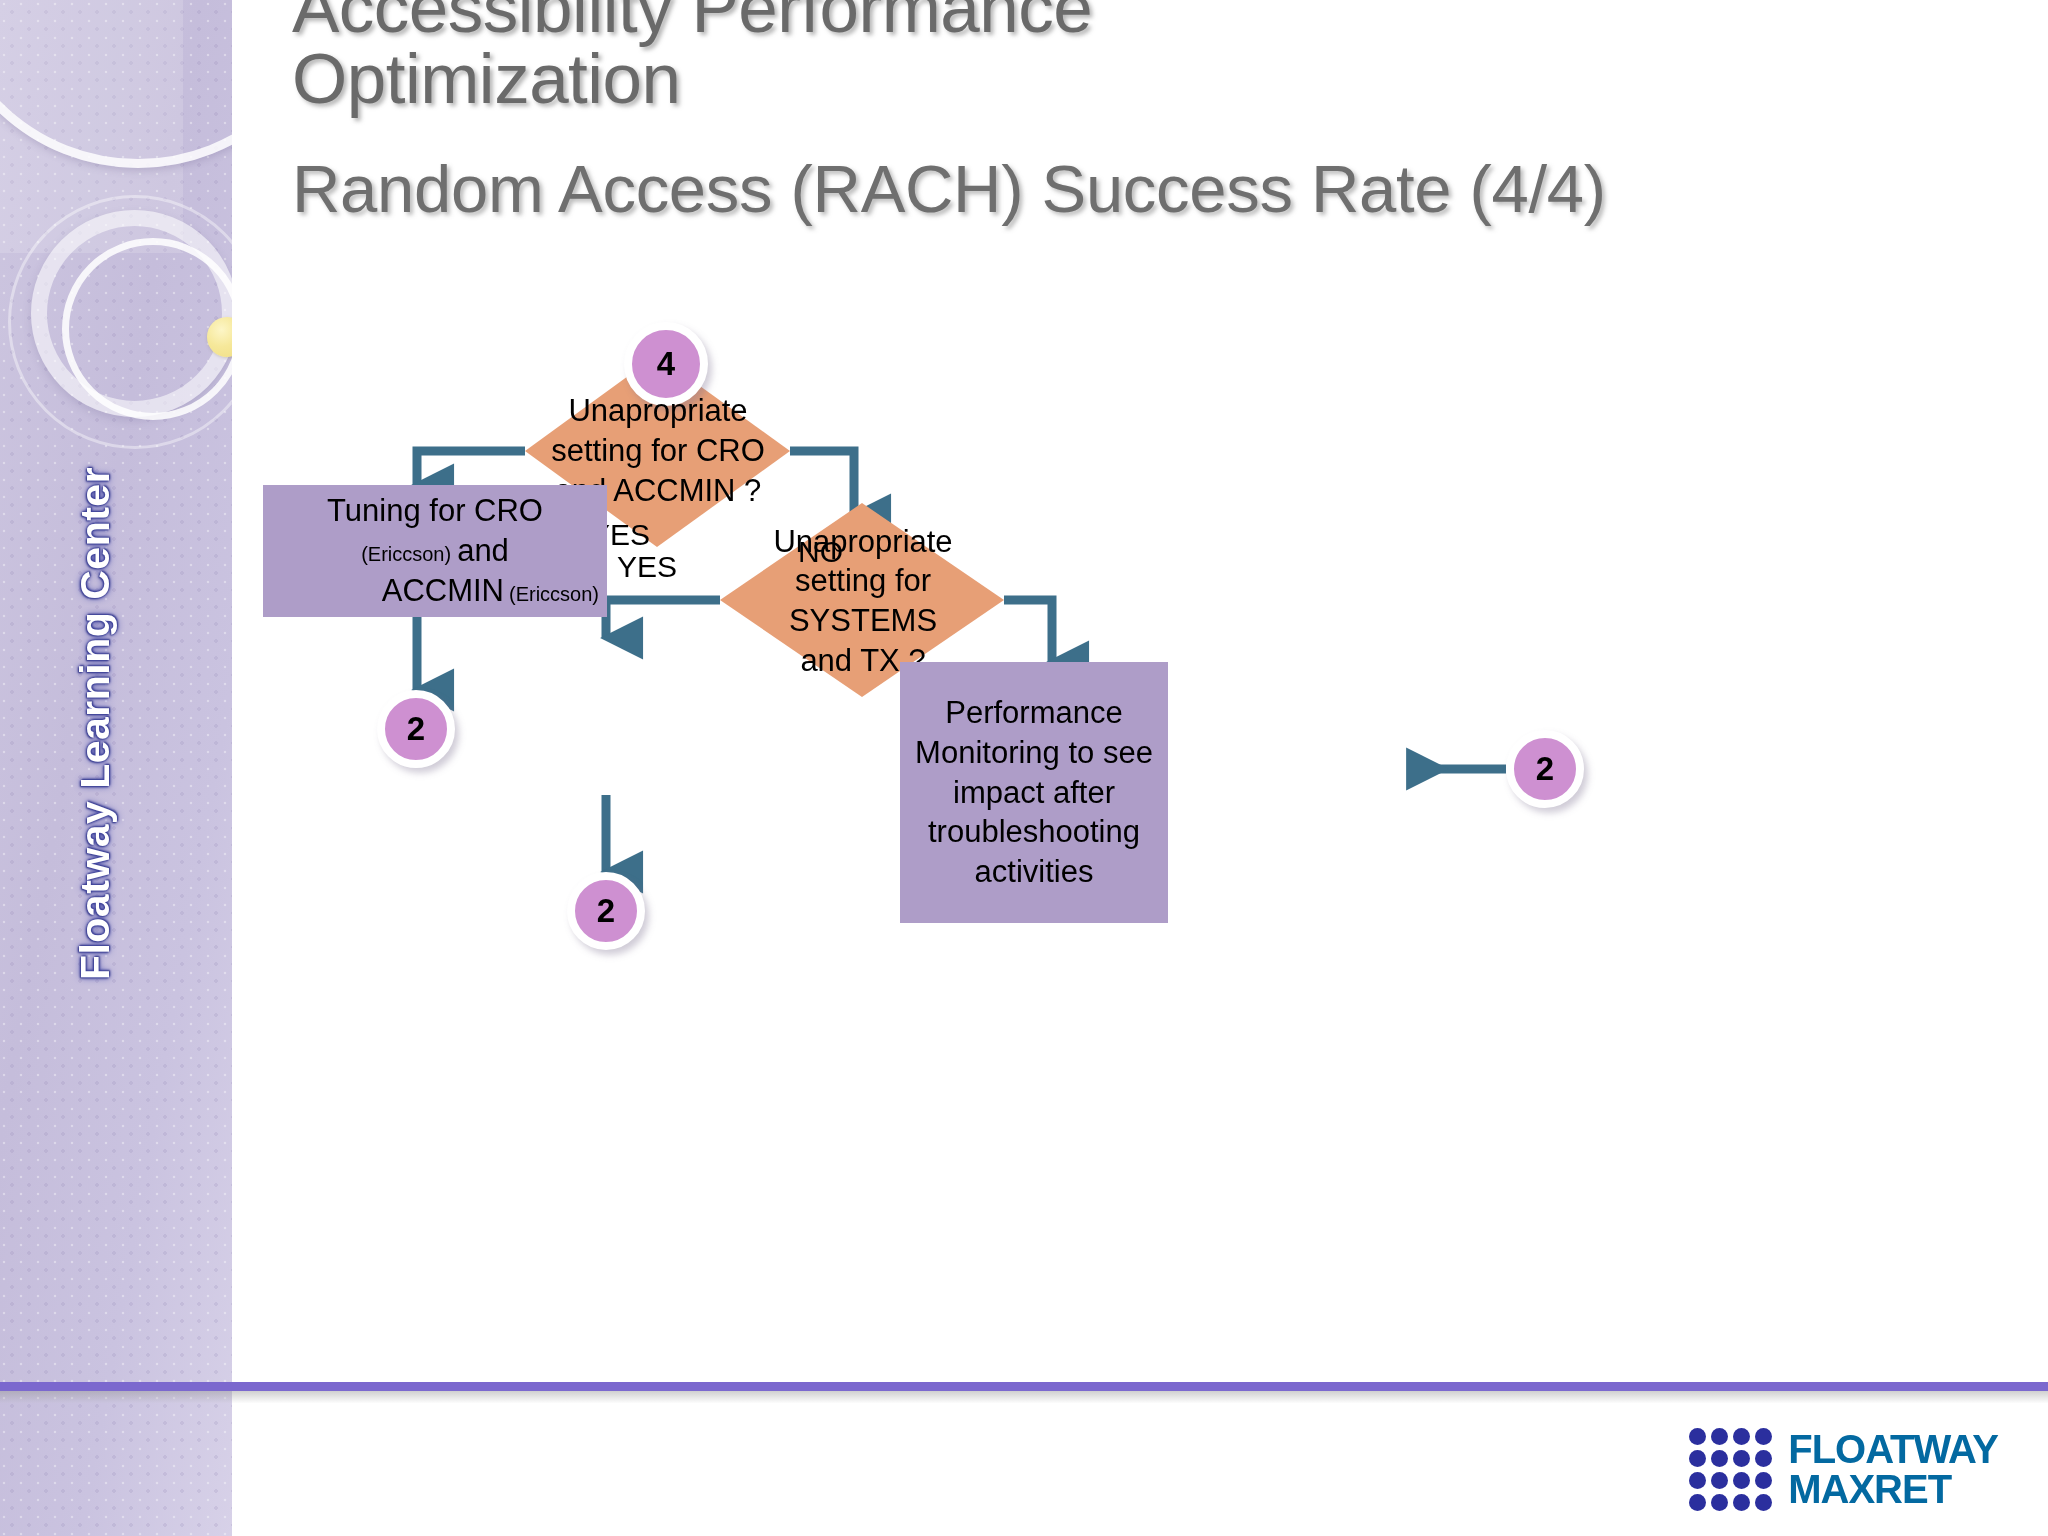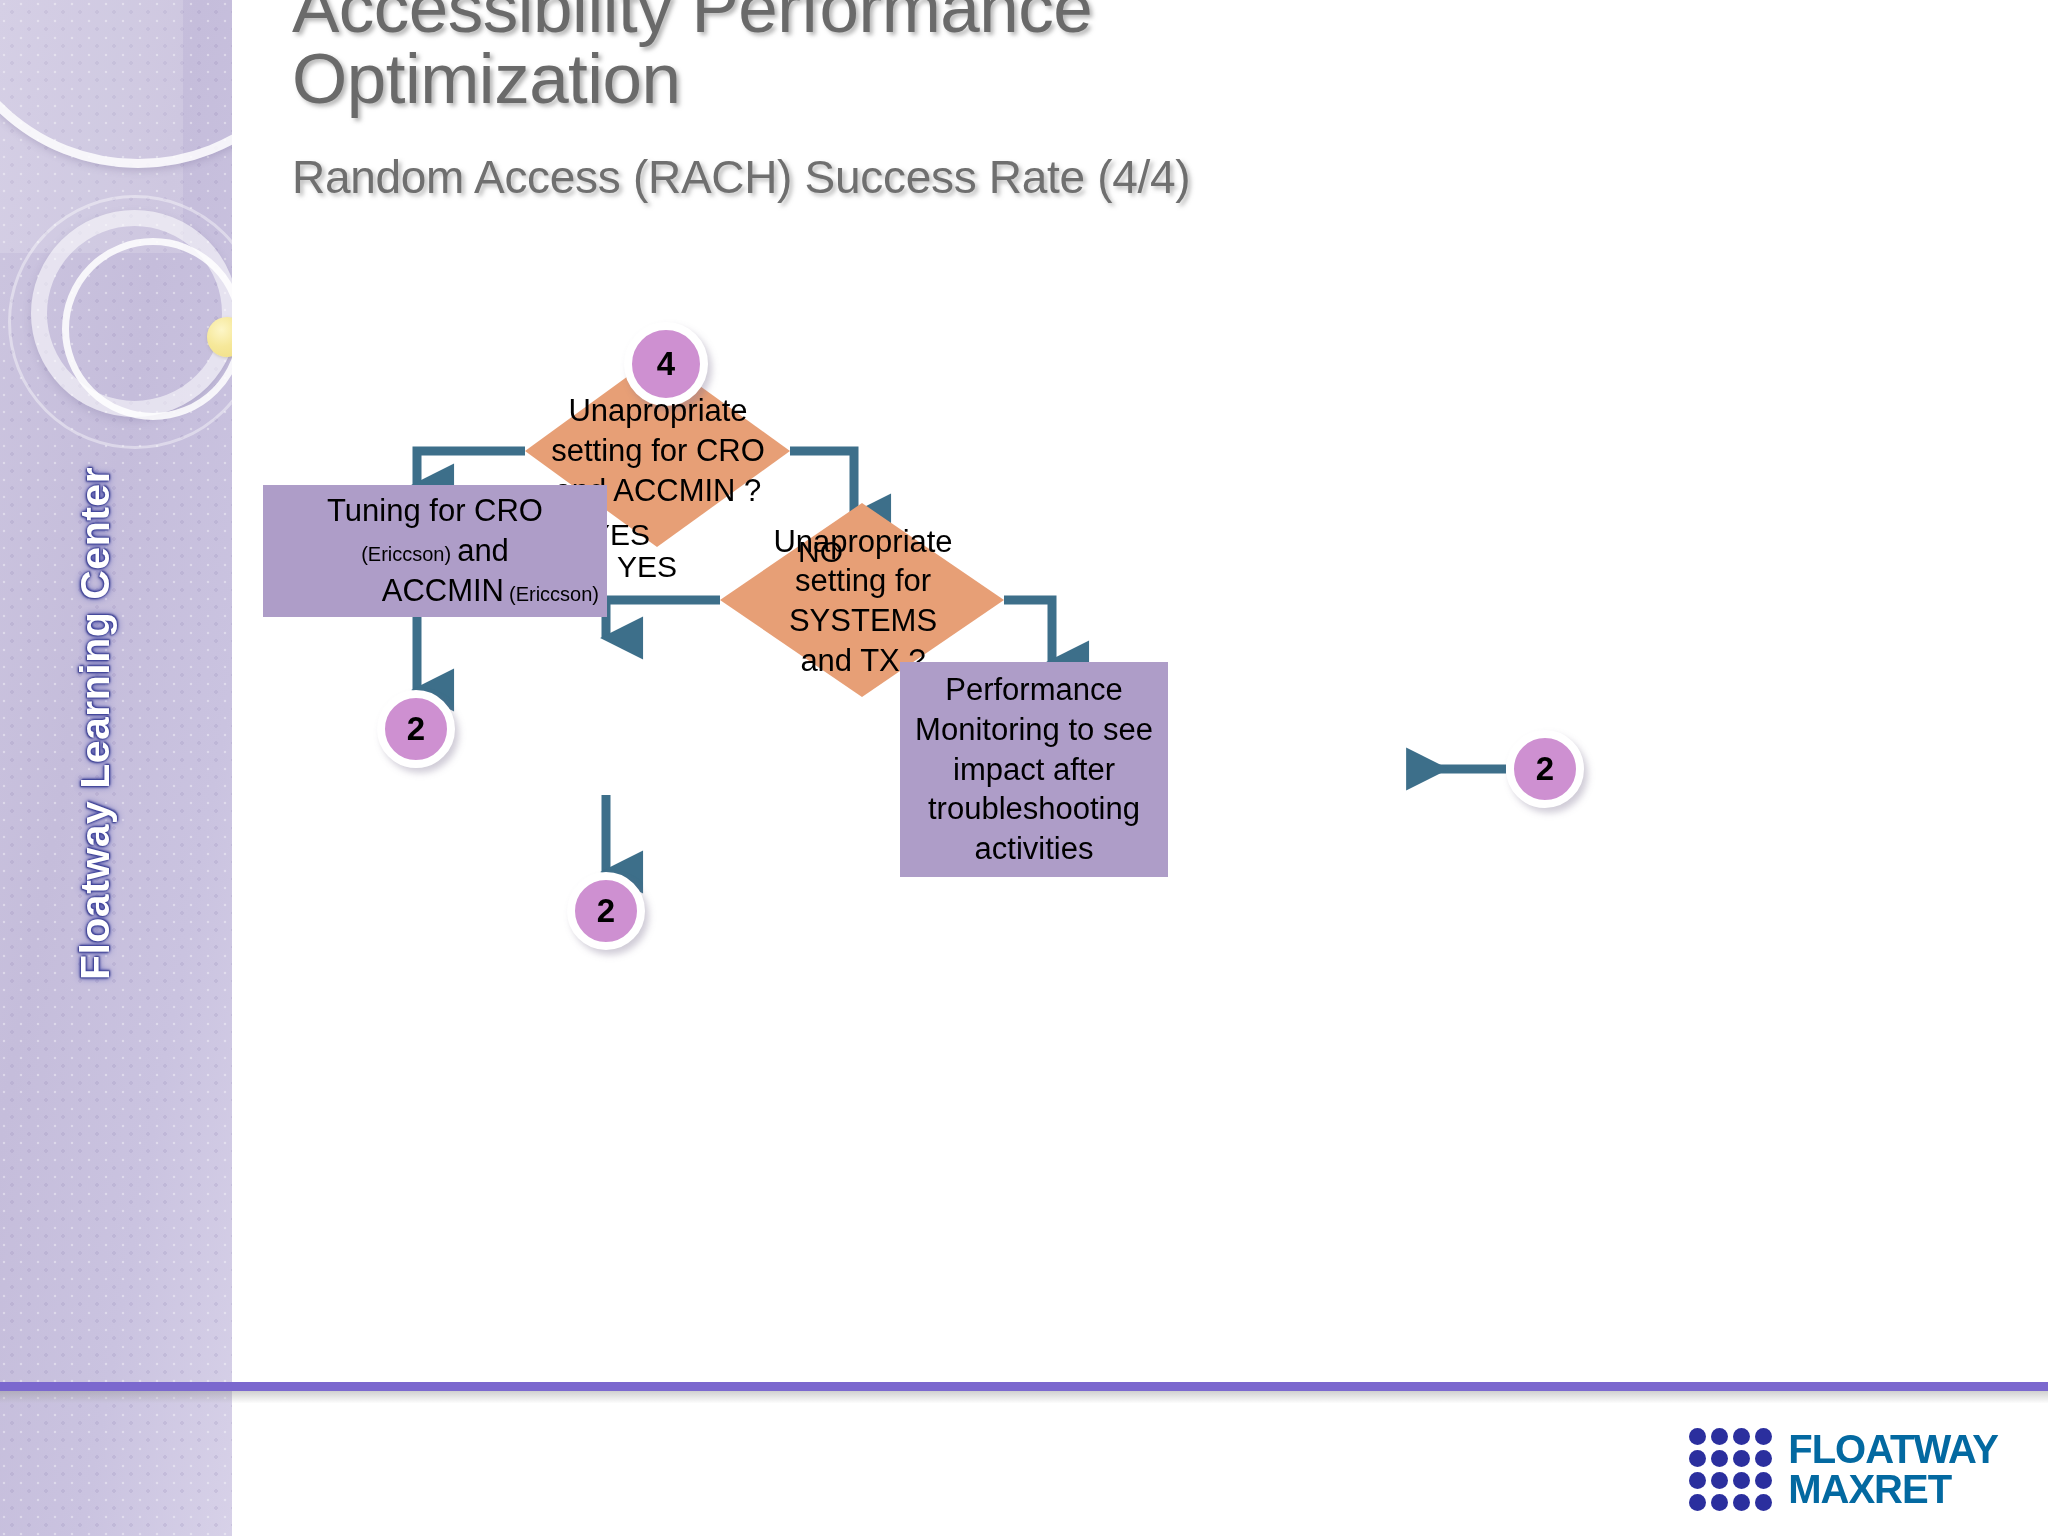--- a/index.html
+++ b/index.html
@@ -123,21 +123,21 @@
     font-weight: normal;
     color: #6a6a6a;
     text-shadow: 3px 3px 4px rgba(120,120,120,0.55);
     letter-spacing: -0.5px;
   }
   #title-sub {
     position: absolute;
     left: 292px;
     top: 150px;
     width: 1400px;
-    font-size: 46px;
+    font-size: 67px;
     font-weight: normal;
     color: #6f6f6f;
     text-shadow: 3px 3px 4px rgba(120,120,120,0.5);
     letter-spacing: -0.3px;
   }
 
   
   #flow {
     position: absolute;
     left: 232px; top: 0;
@@ -324,21 +324,21 @@
       <span>and TX ?</span>
     </div>
 
     <div class="branch-label" style="left:385px; top:550px;">YES</div>
 
 
     <div class="node circ" style="left:335px; top:872px; width:78px; height:78px;">
       <span>2</span>
     </div>
 
-    <div class="node proc" style="left:668px; top:662px; width:268px; height:215px; flex-direction:column; justify-content:center; line-height:1.28;">
+    <div class="node proc" style="left:668px; top:662px; width:268px; height:261px; flex-direction:column; justify-content:center; line-height:1.28;">
       <span>Performance</span>
       <span>Monitoring  to see</span>
       <span>impact after</span>
       <span>troubleshooting</span>
       <span>activities</span>
     </div>
 
     <div class="node circ" style="left:1274px; top:730px; width:78px; height:78px;">
       <span>2</span>
     </div>

